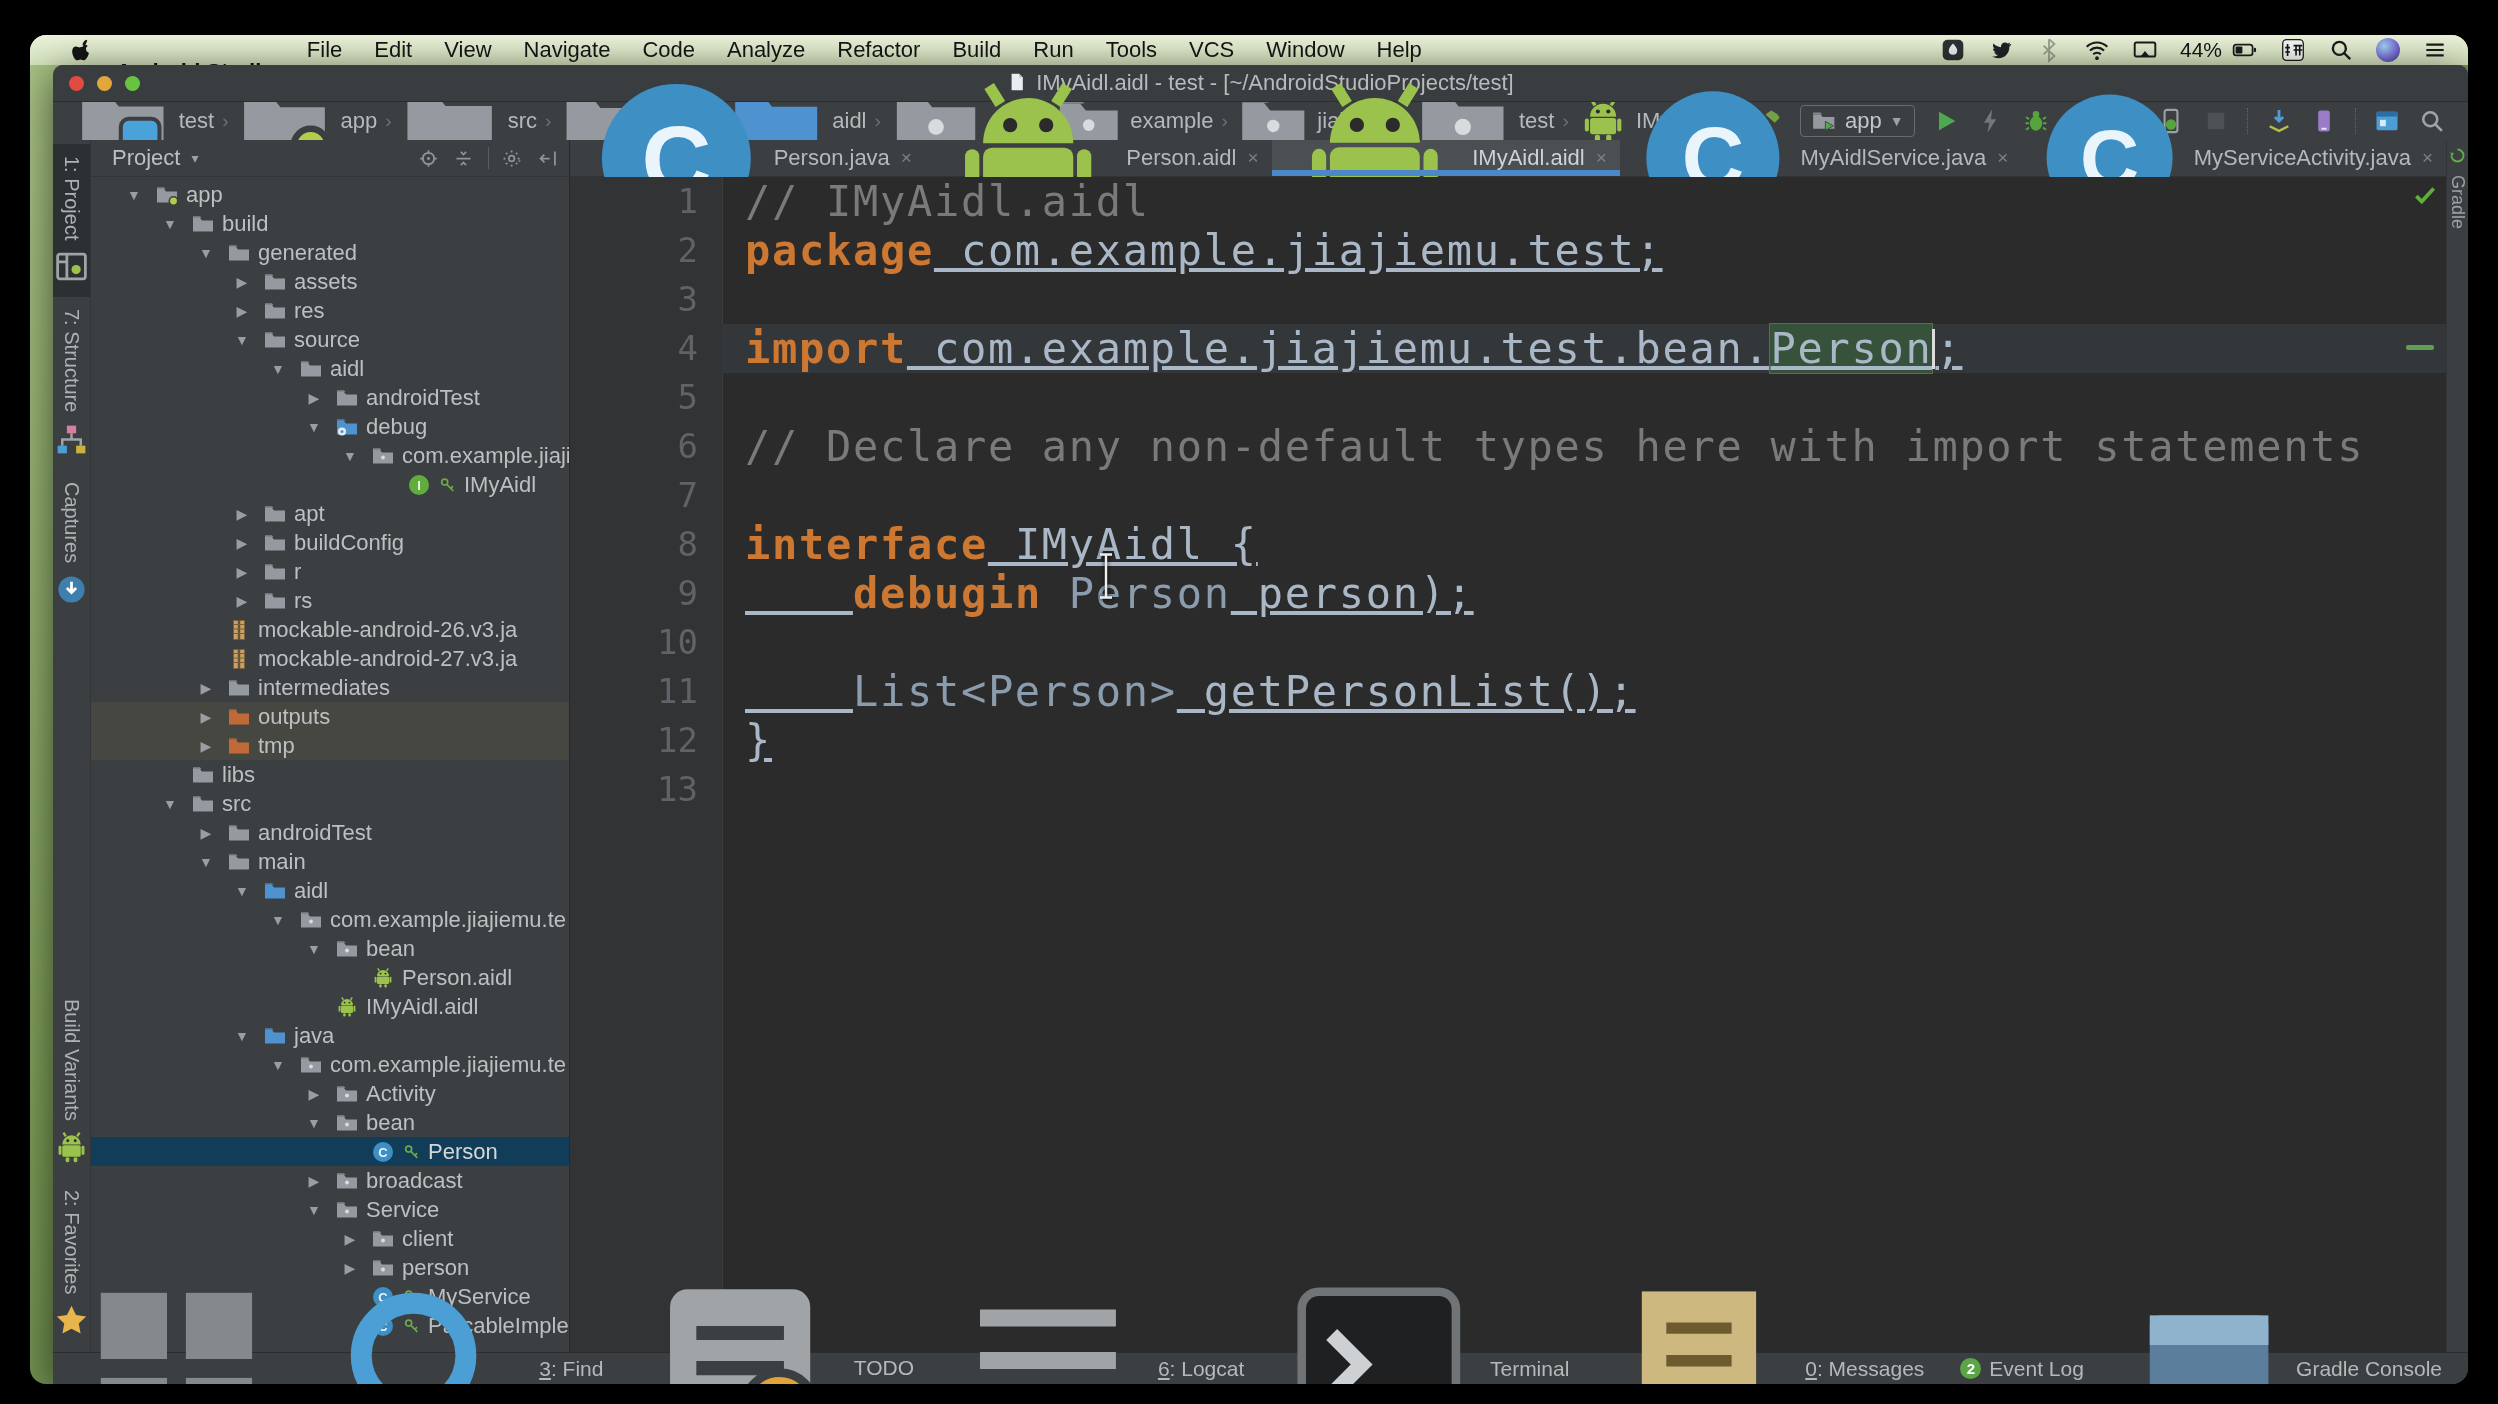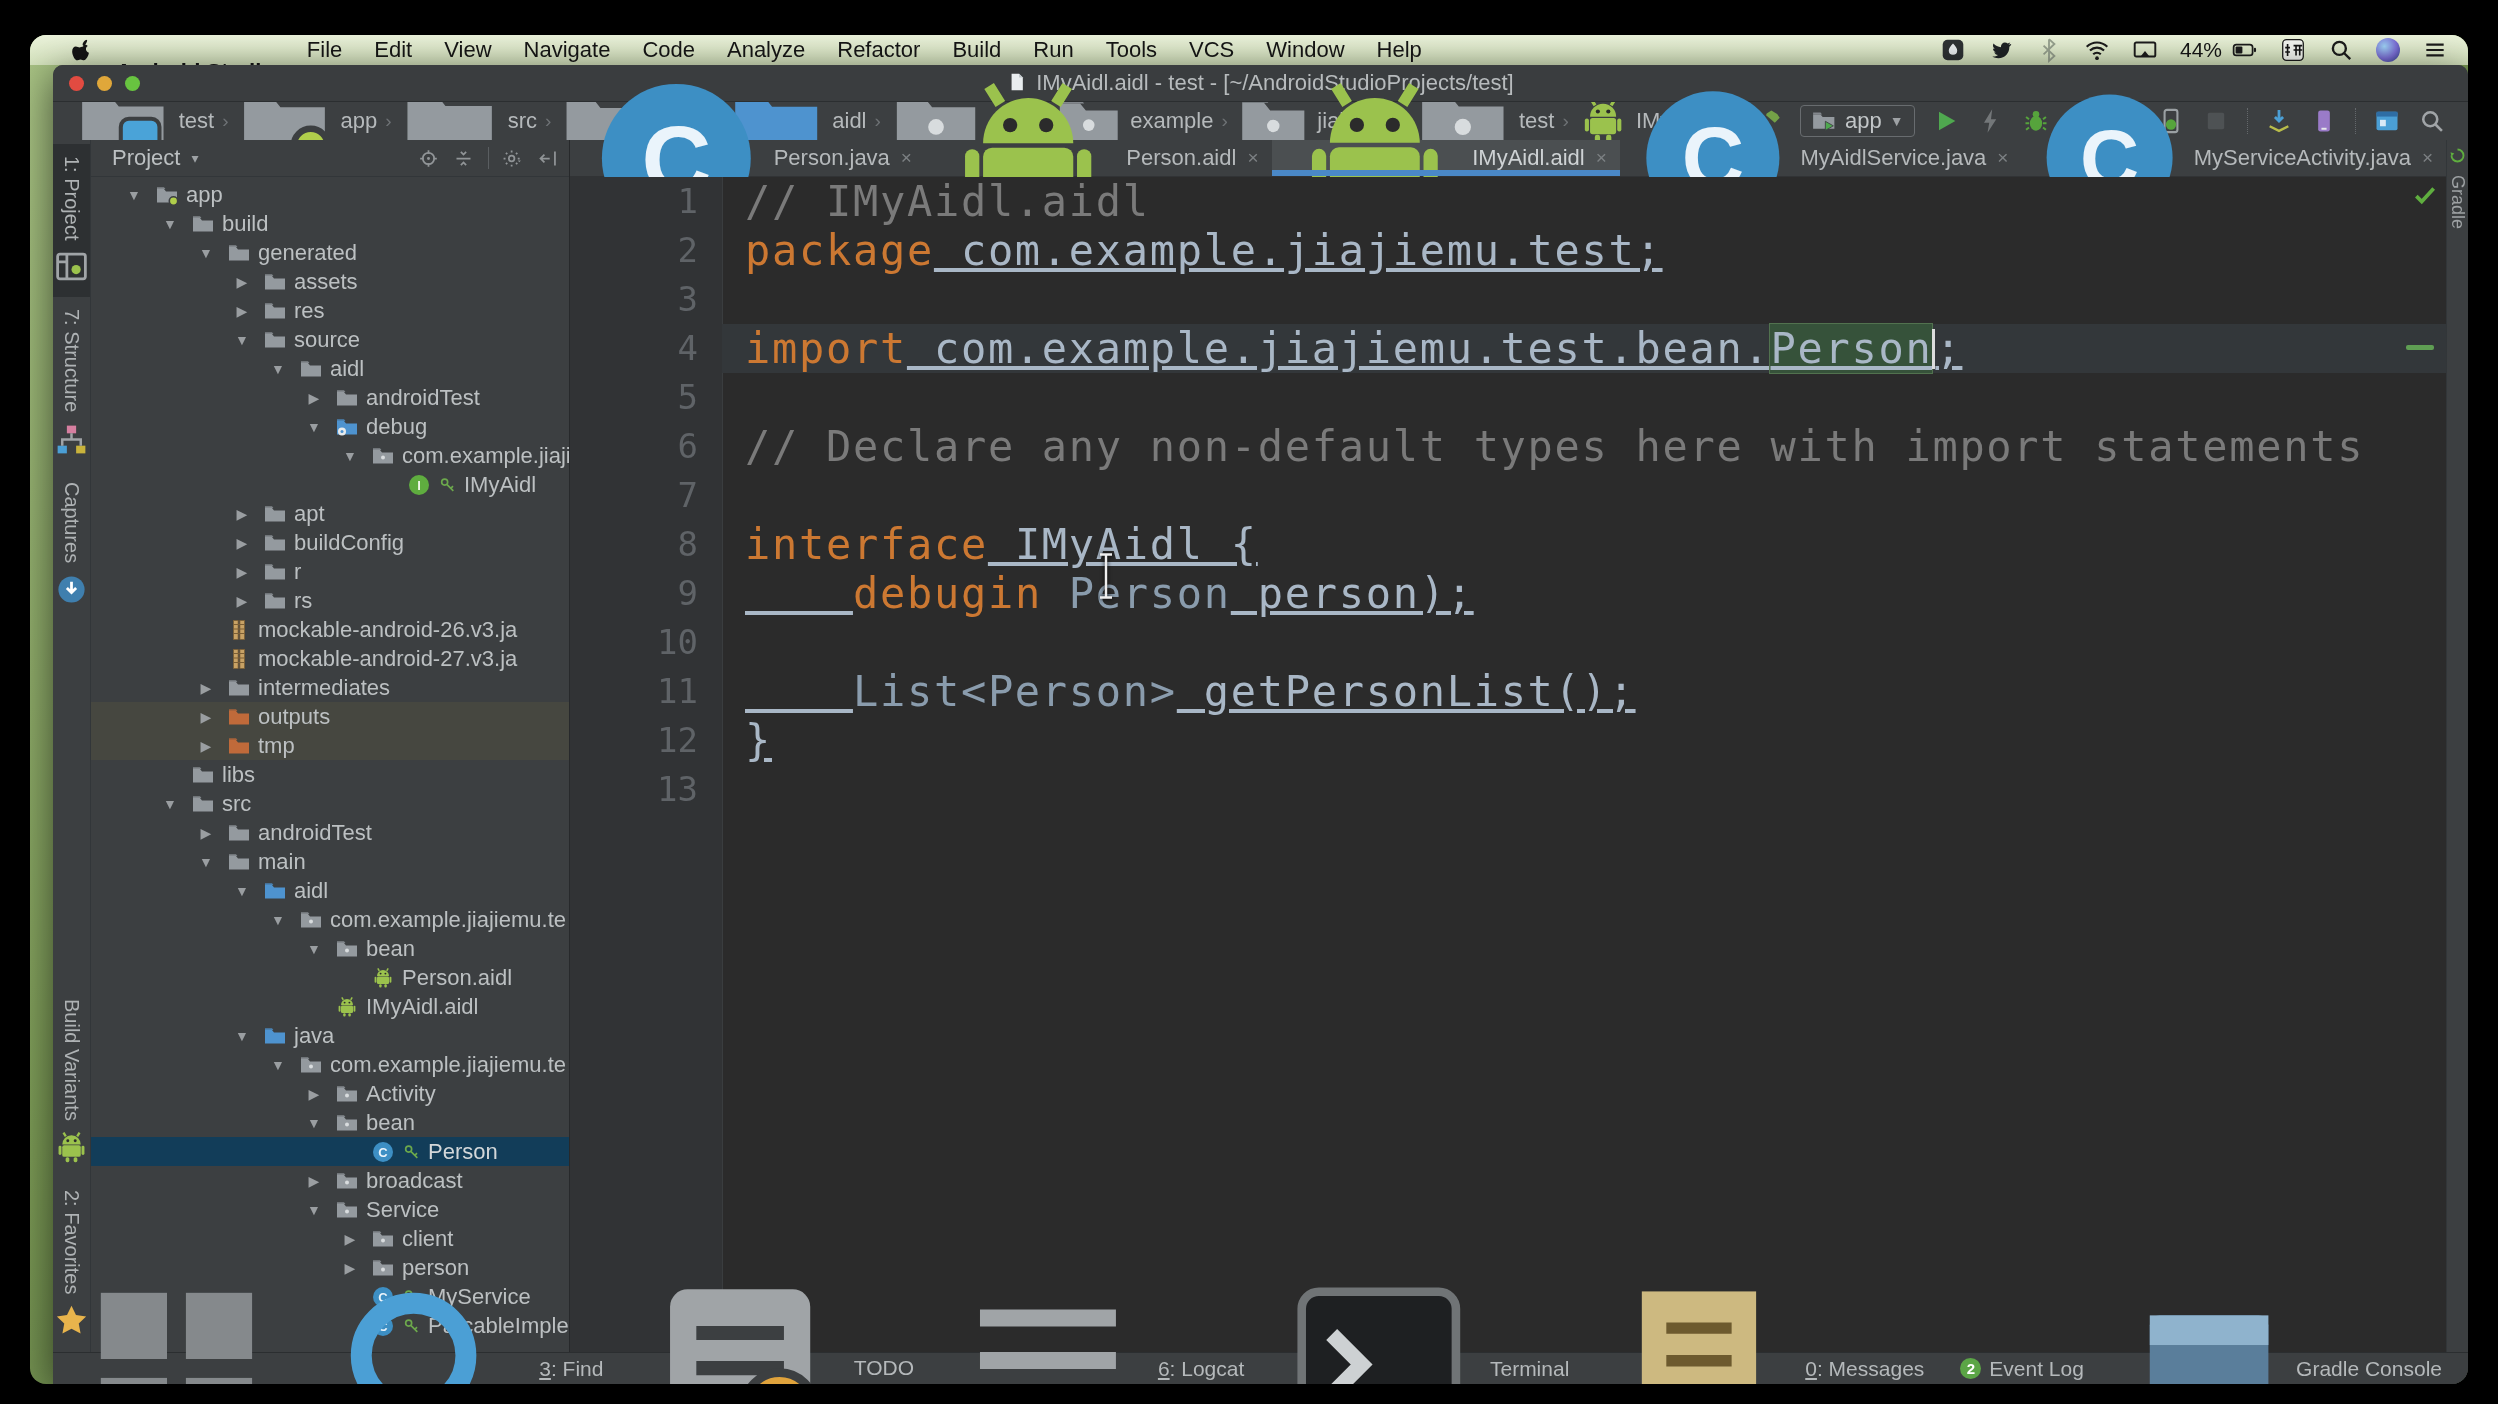--- a/index.html
+++ b/index.html
@@ -84,21 +84,21 @@
   #editor{flex:1;background:#2b2b2b;position:relative;overflow:hidden;}
   #gutterbg{position:absolute;left:0;top:0;bottom:0;width:152px;background:#313335;
             border-right:1px solid #3a3d3f;}
   #lines{position:relative;}
   .ed-line{display:flex;height:49px;align-items:center;}
   .ed-num{width:152px;flex:none;text-align:right;padding-right:24px;box-sizing:border-box;
           color:#5f6367;font:34px/49px "DejaVu Sans Mono",monospace;}
   .ed-code{flex:1;height:49px;display:flex;align-items:center;padding-left:23px;white-space:pre;
            font:42px/49px "DejaVu Sans Mono",monospace;letter-spacing:1.7px;color:#a9b7c6;}
   .ed-line.cur .ed-code{background:#33373a;}
-  .tk-kw{color:#cc7832;font-weight:400;}
+  .tk-kw{color:#cc7832;font-weight:700;}
   .tk-com{color:#7a7a7a;}
   .tk-ty{color:#8a9cad;}
   .tk-pl{color:#a9b7c6;text-decoration:underline;}
   .hl{background:#36523a;outline:1px solid #52724f;}
   .caret{width:3px;height:40px;background:#dcdcdc;display:inline-block;flex:none;}
   .mark-check{position:absolute;top:5px;right:8px;width:26px;height:26px;}
   .mark-dash{position:absolute;top:168px;right:12px;width:28px;height:5px;background:#5f9e53;border-radius:2px;}
   
   #rightstrip{width:21px;background:#3c3f41;border-left:1px solid #323639;flex:none;
               display:flex;flex-direction:column;align-items:center;padding-top:7px;gap:7px;}

